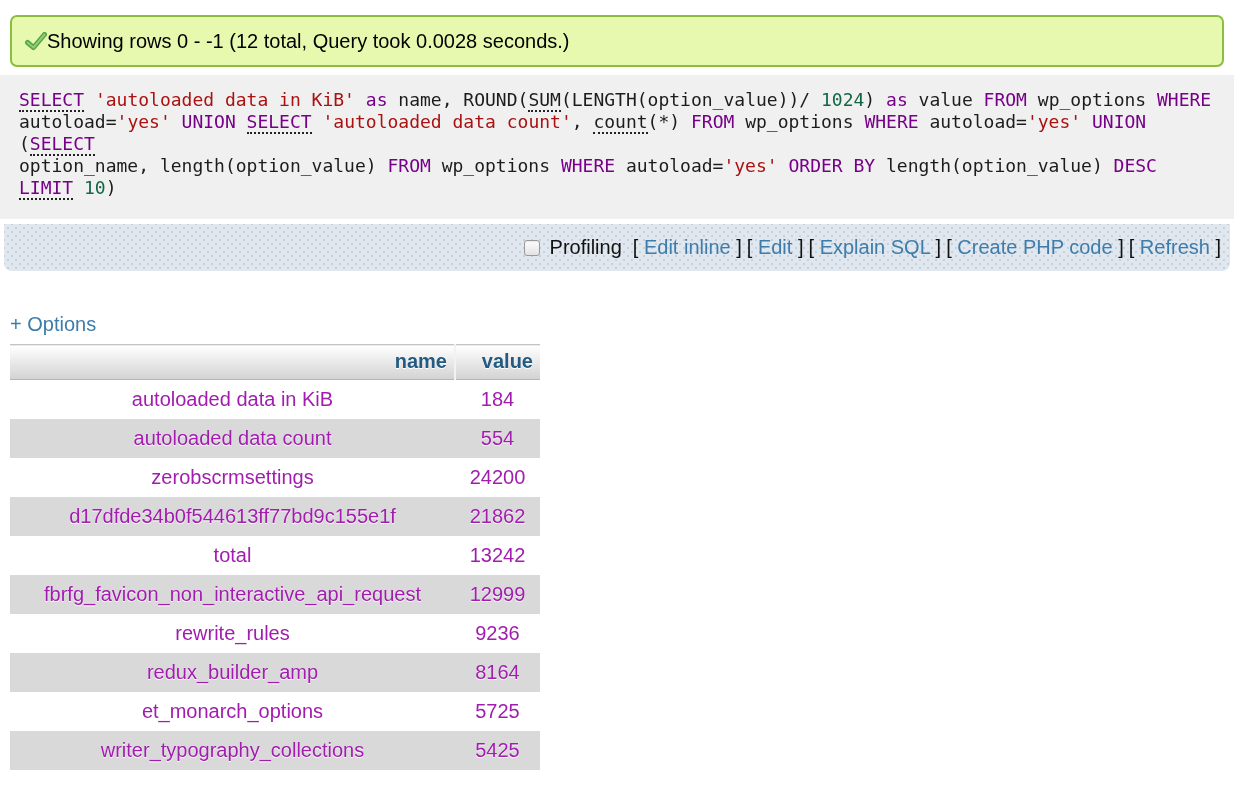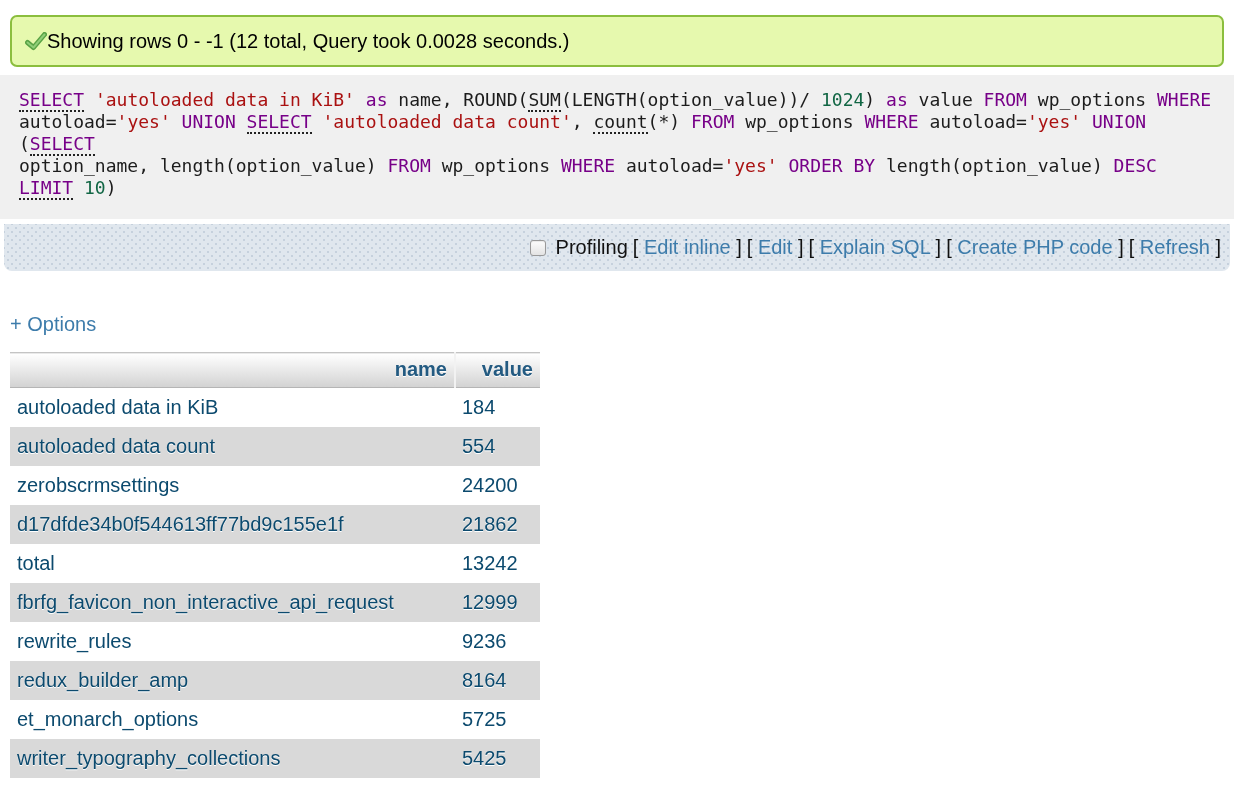--- a/index.html
+++ b/index.html
@@ -62,33 +62,33 @@
   .checkbox {
     width: 16px; height: 16px;
     border: 1px solid #999;
     border-radius: 3px;
     background: linear-gradient(#fdfdfd, #e3e3e3);
     box-shadow: inset 0 1px 1px rgba(0,0,0,.08);
     display: inline-block;
     margin-right: 10px;
     cursor: pointer;
   }
-  .prof-label { color: #111; margin-right: 0; }
+  .prof-label { color: #111; margin-right: 6px; }
   .link-group { margin-left: 5px; }
   .bracket { color: #111; }
   a.tb-link, a.options {
     color: var(--link, #3d7cab);
     text-decoration: none;
     cursor: pointer;
   }
 
   
   a.options {
     display: inline-block;
-    margin: 42px 0 8px 10px;
+    margin: 42px 0 0 10px;
     font-size: 20px;
   }
 
   
   table.results {
     margin: 8px 0 0 10px;
     border-collapse: collapse;
     width: 530px;
     table-layout: fixed;
     font-size: 20px;
@@ -104,24 +104,25 @@
     border-bottom: 1px solid #b5b5b5;
     text-shadow: 0 1px 0 #fff;
     cursor: pointer;
   }
   table.results th.val-col { border-left: 2px solid #f2f2f2; }
   table.results col.c-name { width: 445px; }
   table.results col.c-val  { width: 85px; }
   table.results td {
     padding: 8px 7px;
     height: 39px;
-    color: #0c4a6e;
+    color: #a21caf;
     text-shadow: 0 1px 0 #fff;
     overflow: hidden;
     white-space: nowrap;
+    text-align: center;
   }
   table.results tbody tr:nth-child(even) td { background: var(--row-alt-bg, #d9d9d9); }
 </style>
 </head>
 <body>
 
 <div class="page">
 
   <div class="banner">
     <svg width="22" height="19" viewBox="0 0 22 19" aria-hidden="true">

